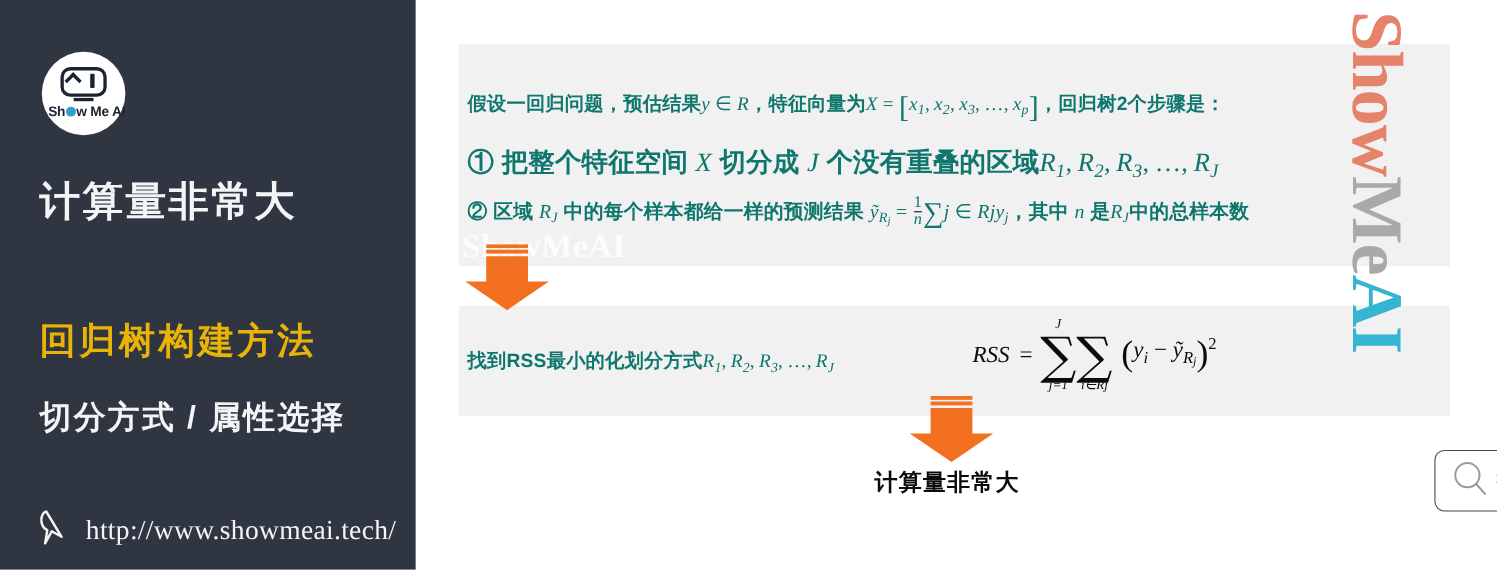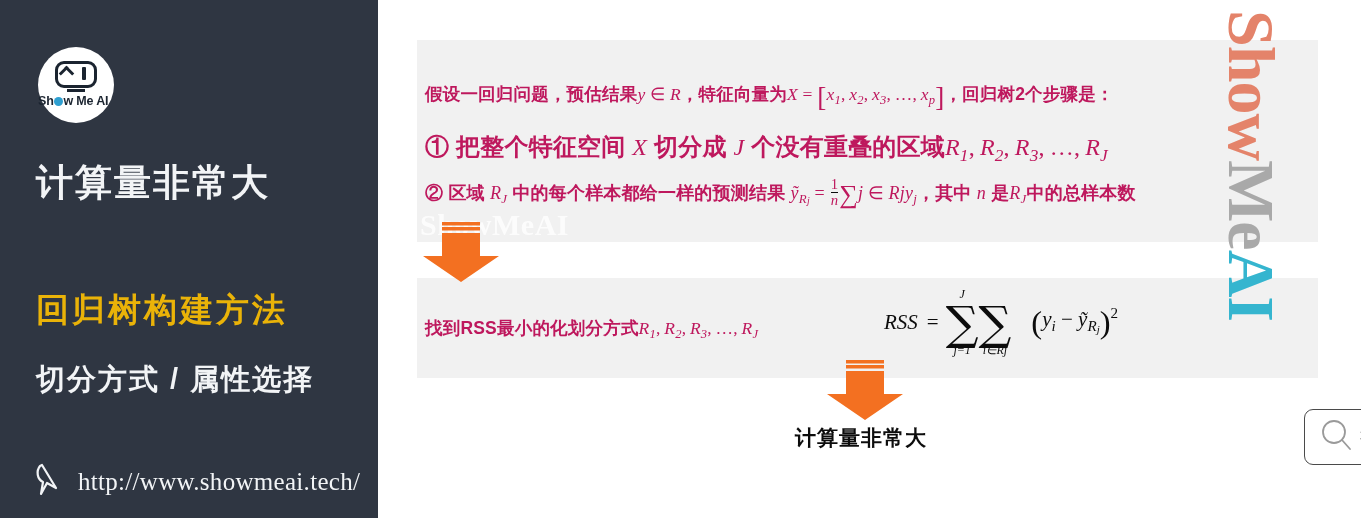--- a/index.html
+++ b/index.html
@@ -80,21 +80,21 @@
     top: 42px;
     width: 18px;
     height: 3px;
     background: #1b2430;
   }
   .logo-text {
     position: absolute;
     left: 0;
     top: 47px;
     width: 76px;
-    text-align: left;
+    text-align: right;
     font-size: 12.5px;
     font-weight: bold;
     color: #1b2430;
     letter-spacing: -0.2px;
     font-family: "Liberation Sans", sans-serif;
     white-space: nowrap;
   }
   .logo-text .dot-o {
     display: inline-block;
     width: 9px;
@@ -178,21 +178,21 @@
   }
   .panel-b {
     left: 39px;
     top: 278px;
     width: 901px;
     height: 100px;
   }
 
   .line {
     position: absolute;
-    color: #be185d;
+    color: #0f766e;
     white-space: nowrap;
     font-family: "Liberation Sans", sans-serif;
   }
   .line-1 { left: 47px; top: 82px;  font-size: 17.5px; font-weight: bold; letter-spacing: 0.2px;}
   .line-2 { left: 47px; top: 131px; font-size: 24px; font-weight: bold; letter-spacing: 0.2px;}
   .line-3 { left: 47px; top: 177px; font-size: 18px; font-weight: bold; letter-spacing: 0.2px;}
   .line-4 { left: 47px; top: 316px; font-size: 17.5px; font-weight: bold; letter-spacing: 0.2px; text-align: center;}
 
   .mi { font-family: "Liberation Serif", serif; font-style: italic; font-weight: normal; }
   .mr { font-family: "Liberation Serif", serif; font-style: normal; font-weight: normal; }
@@ -253,21 +253,21 @@
     font-style: italic;
     line-height: 1.15;
   }
   .sum-glyph {
     font-size: 46px;
     line-height: 0.92;
     font-family: "DejaVu Serif", serif;
   }
   .rss-body {
     font-style: italic;
-    margin-left: 20px;
+    margin-left: 8px;
   }
 
   
   .arrow {
     position: absolute;
   }
 
   
   .wm-inner {
     position: absolute;

